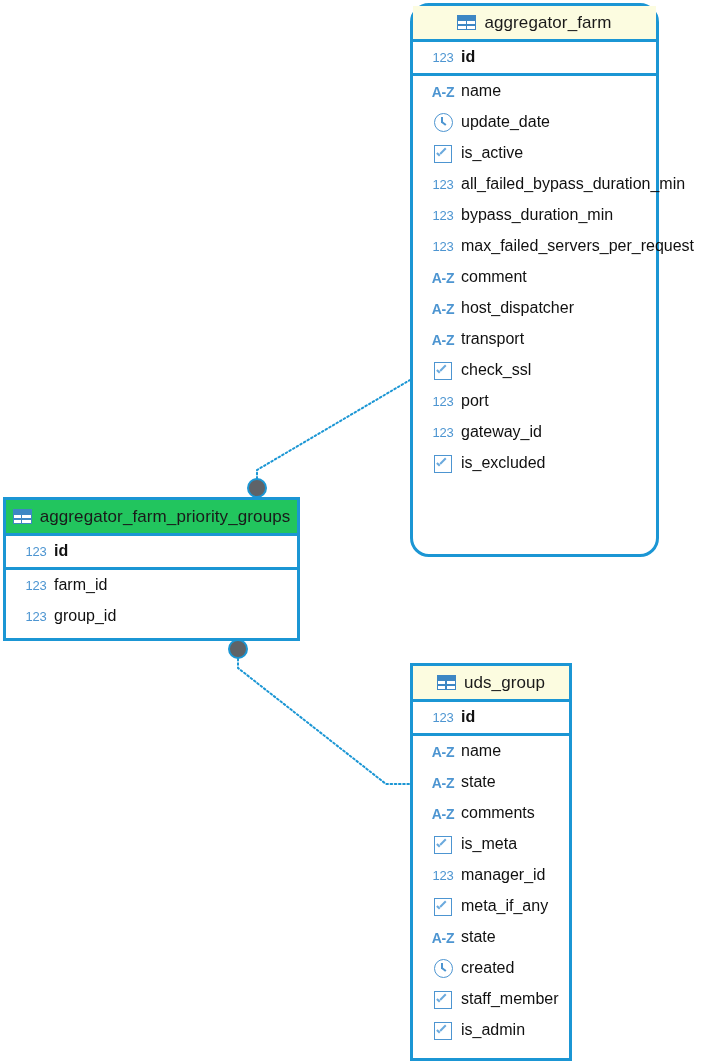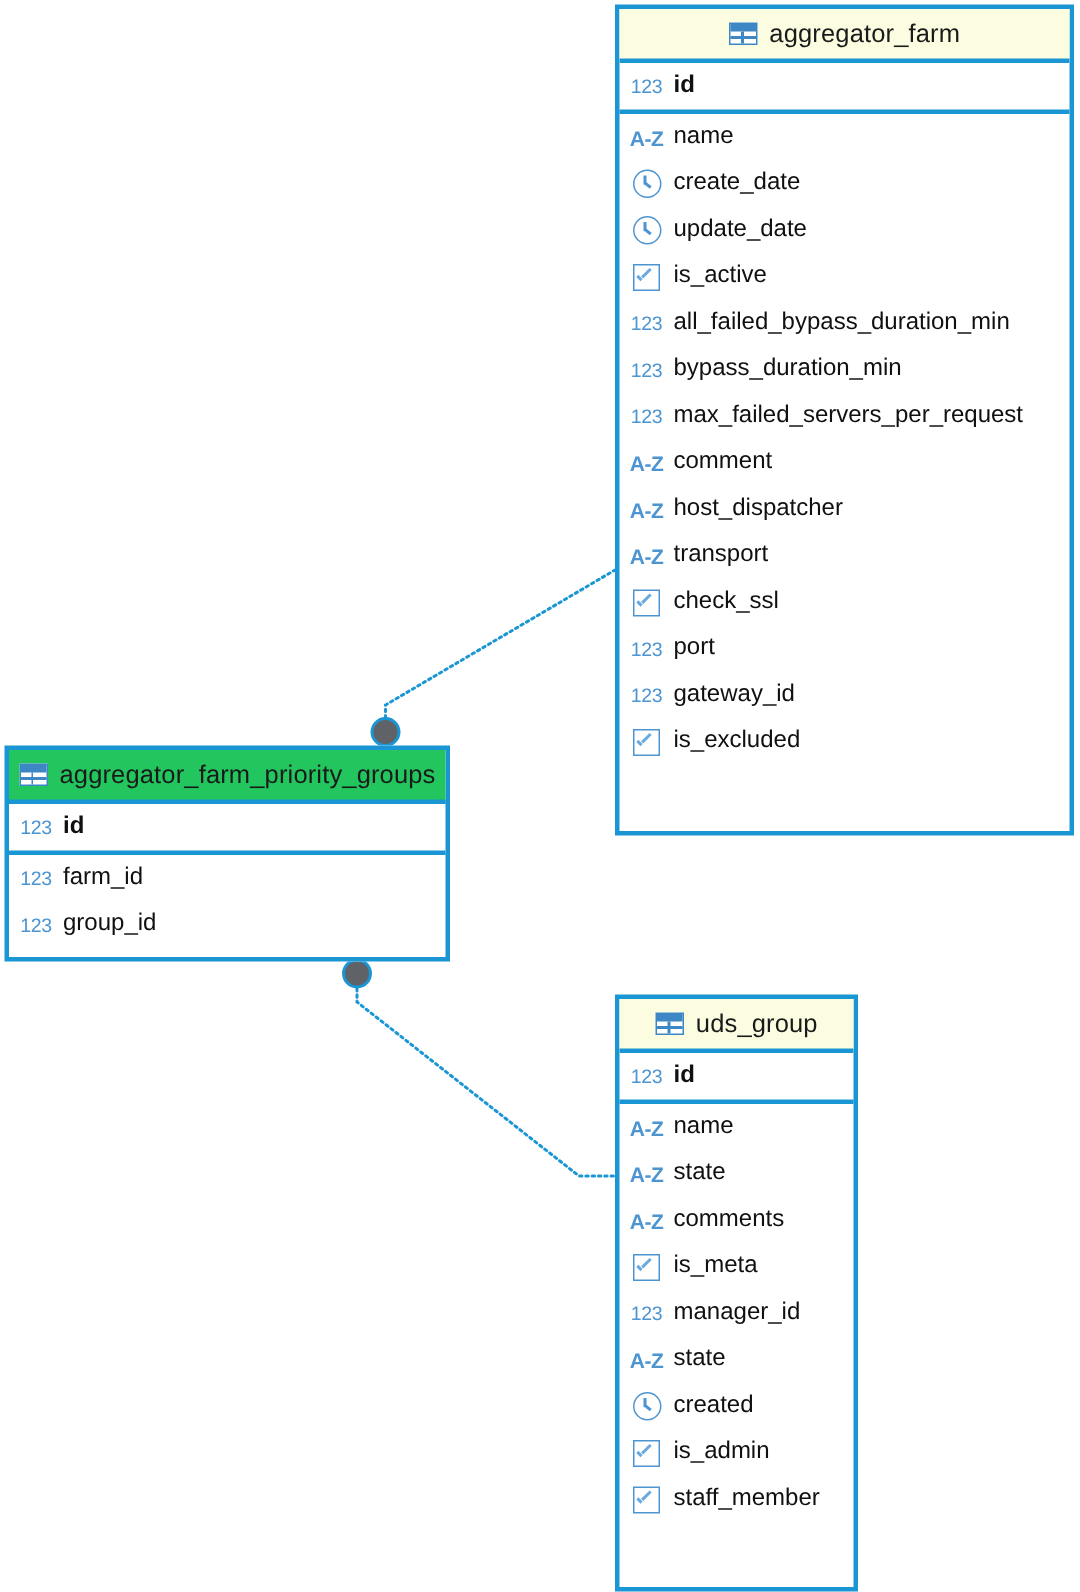--- a/index.html
+++ b/index.html
@@ -60,21 +60,21 @@
   .pk-section {
     box-sizing: border-box;
     border-bottom: 3px solid #1b96d4;
   }
 
   .col-row {
     box-sizing: border-box;
     height: 31px;
     display: flex;
     align-items: center;
-    padding-left: 8px;
+    padding-left: 20px;
     gap: 8px;
     font-size: 16px;
     color: #101010;
     white-space: nowrap;
   }
   .col-row.pk .col-label {
     font-weight: bold;
   }
   .col-label {
     line-height: 1;
@@ -210,21 +210,21 @@
     <g>
       <path d="M 257 487 L 257 470 L 410 380" fill="none" stroke="#1b96d4" stroke-width="2" stroke-dasharray="1.6 2.6" stroke-linecap="round"></path>
       <circle cx="257" cy="488" r="9" fill="#5f6368" stroke="#1b96d4" stroke-width="2"></circle>
     </g>
     <g>
       <path d="M 238 659 L 238 668 L 386 784 L 410 784" fill="none" stroke="#1b96d4" stroke-width="2" stroke-dasharray="1.6 2.6" stroke-linecap="round"></path>
       <circle cx="238" cy="649" r="9" fill="#5f6368" stroke="#1b96d4" stroke-width="2"></circle>
     </g>
   </svg>
 
-  <div class="entity" id="entity-aggregator_farm" style="left:410px; top:3px; width:306px; height:554px;">
+  <div class="entity" id="entity-aggregator_farm" style="left:410px; top:3px; width:249px; height:554px;border-radius:19px;">
     <div class="entity-header">
       <span class="icon-table">
         <span class="vbar"></span>
           <span class="hbar"></span>
       </span>
       <span>aggregator_farm</span>
     </div>
     <div class="pk-section">
       <div class="col-row pk">
         <span class="type-icon">
@@ -232,26 +232,20 @@
         </span>
         <span class="col-label">id</span>
       </div>
     </div>
     <div class="col-section">
       <div class="col-row">
         <span class="type-icon">
             <span class="icon-az">A-Z</span>
           </span>
         <span class="col-label">name</span>
-      </div>
-      <div class="col-row">
-        <span class="type-icon">
-            <span class="icon-clock"></span>
-          </span>
-        <span class="col-label">create_date</span>
       </div>
       <div class="col-row">
         <span class="type-icon">
             <span class="icon-clock"></span>
           </span>
         <span class="col-label">update_date</span>
       </div>
       <div class="col-row">
         <span class="type-icon">
             <span class="icon-check"></span>
@@ -395,38 +389,44 @@
         <span class="col-label">is_meta</span>
       </div>
       <div class="col-row">
         <span class="type-icon">
             <span class="icon-num">123</span>
           </span>
         <span class="col-label">manager_id</span>
       </div>
       <div class="col-row">
         <span class="type-icon">
+            <span class="icon-check"></span>
+          </span>
+        <span class="col-label">meta_if_any</span>
+      </div>
+      <div class="col-row">
+        <span class="type-icon">
             <span class="icon-az">A-Z</span>
           </span>
         <span class="col-label">state</span>
       </div>
       <div class="col-row">
         <span class="type-icon">
             <span class="icon-clock"></span>
           </span>
         <span class="col-label">created</span>
       </div>
       <div class="col-row">
         <span class="type-icon">
             <span class="icon-check"></span>
           </span>
+        <span class="col-label">staff_member</span>
+      </div>
+      <div class="col-row">
+        <span class="type-icon">
+            <span class="icon-check"></span>
+          </span>
         <span class="col-label">is_admin</span>
       </div>
-      <div class="col-row">
-        <span class="type-icon">
-            <span class="icon-check"></span>
-          </span>
-        <span class="col-label">staff_member</span>
-      </div>
     </div>
   </div>
 
 </div>
 
 </body></html>

